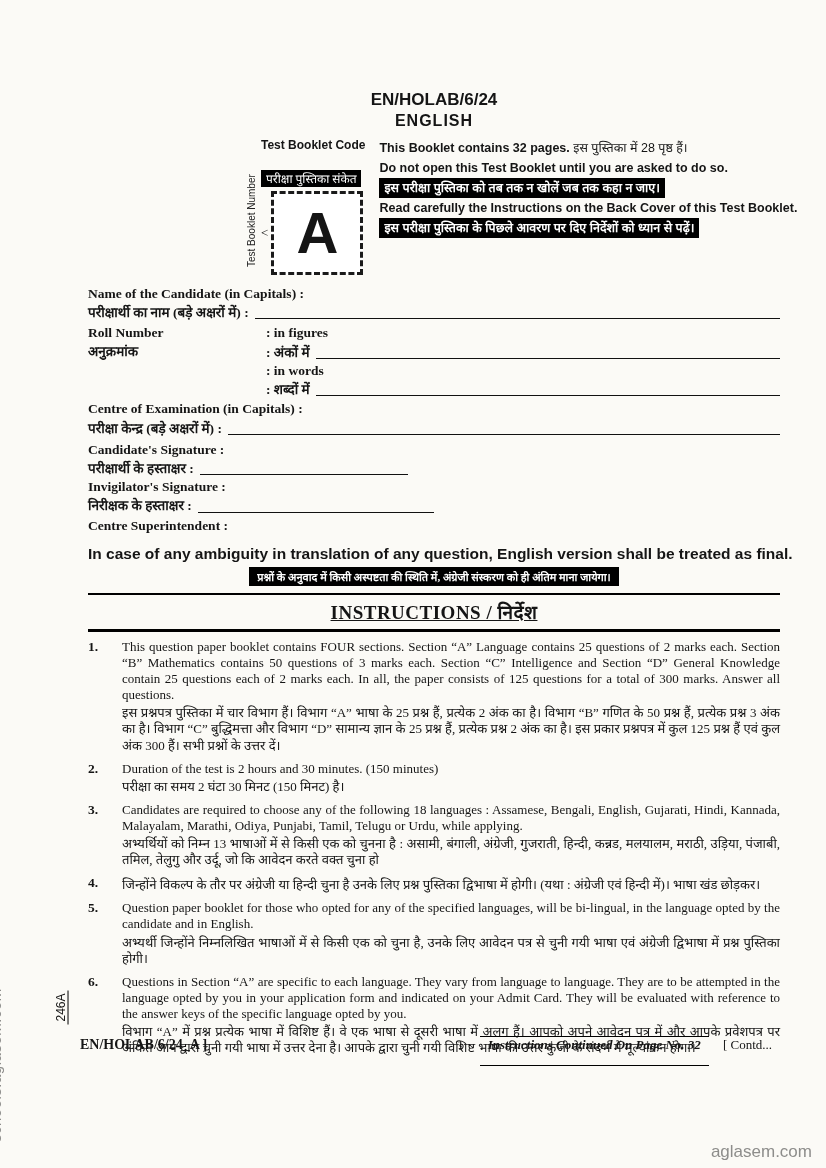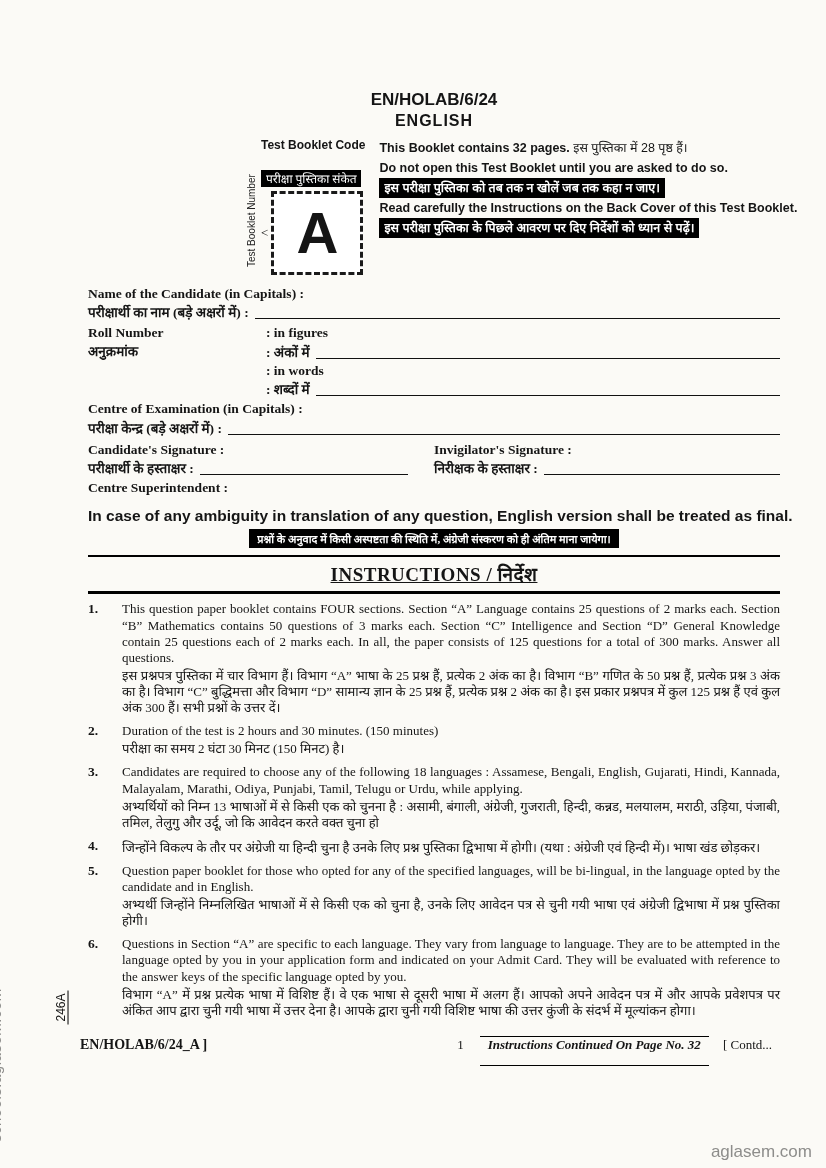--- a/index.html
+++ b/index.html
@@ -31,21 +31,21 @@
   .notes .hi-plain{font-weight:400;}
   .note-line{white-space:nowrap;}
 
   
   .form{margin-top:10px;font-size:13.5px;font-weight:700;line-height:1.35;}
   .frow{display:flex;align-items:flex-end;margin-top:1px;}
   .line{flex:1;border-bottom:1.6px solid #111;margin:0 0 3px 6px;min-width:30px;}
   .roll-block{display:flex;margin-top:2px;}
   .roll-left{width:178px;}
   .roll-right{flex:1;}
-  .sig-row{display:flex;margin-top:3px;}
+  .sig-row{display:flex;margin-top:3px;flex-direction:column;}
   .sig-col{width:50%;}
   .sig-col:first-child{padding-right:26px;box-sizing:border-box;}
 
   
   .ambiguity{margin-top:10px;text-align:center;}
   .amb-en{font-family:"Liberation Sans",sans-serif;font-weight:700;font-size:15.5px;white-space:nowrap;}
   .amb-hi{font-weight:700;font-size:11px;margin-top:4px;padding:2px 8px;}
 
   
   .rule{border-top:2.5px solid #000;margin:7px 0 4px 0;}

